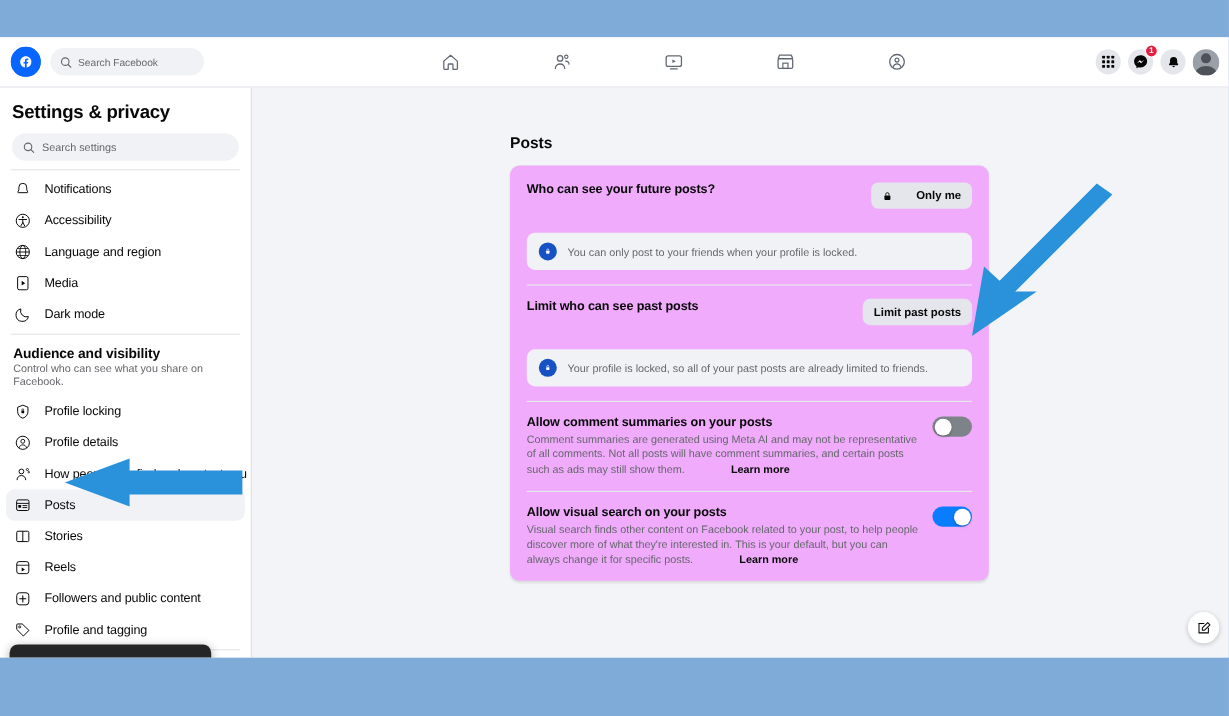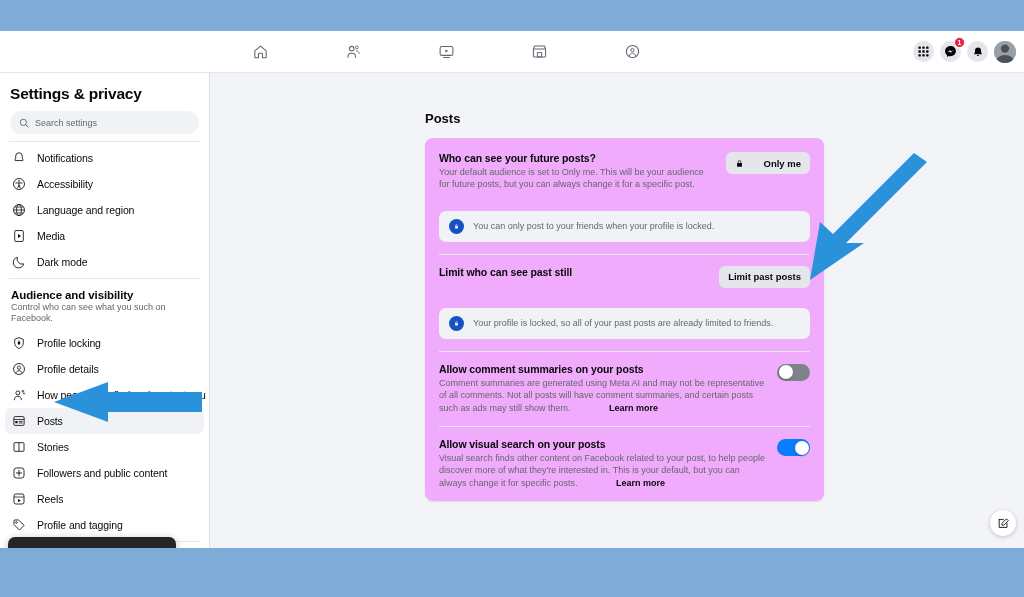--- a/index.html
+++ b/index.html
@@ -387,20 +387,35 @@
 </style>
 </head>
 <body>
 
 <div id="chrome-top"></div>
 <div id="chrome-bottom"></div>
 
 <div id="viewport">
 
   <div id="fb-topnav">
+    <div class="nav-left">
+      <div class="fb-logo">
+        <svg width="25" height="25" viewBox="0 0 24 24">
+          <circle cx="12" cy="12" r="12" fill="#0866ff"></circle>
+          <path d="M16.5 12.06C16.5 9.58 14.49 7.56 12 7.56s-4.5 2.02-4.5 4.5c0 2.24 1.64 4.1 3.79 4.44v-3.14H10.15v-1.3h1.14v-0.99c0-1.13 0.67-1.75 1.7-1.75 0.49 0 1.01 0.09 1.01 0.09v1.11h-0.57c-0.56 0-0.74 0.35-0.74 0.71v0.83h1.25l-0.2 1.3h-1.05v3.14c2.15-0.34 3.81-2.2 3.81-4.44z" fill="#ffffff"></path>
+        </svg>
+      </div>
+      <div class="search-pill">
+        <svg width="10" height="10" viewBox="0 0 16 16">
+          <circle cx="7" cy="7" r="5" fill="none" stroke="#65676b" stroke-width="1.5"></circle>
+          <line x1="10.8" y1="10.8" x2="14.5" y2="14.5" stroke="#65676b" stroke-width="1.5" stroke-linecap="round"></line>
+        </svg>
+        <span class="ph">Search Facebook</span>
+      </div>
+    </div>
 
     <div class="nav-center">
       <div class="nav-tab">
         <svg width="17" height="17" viewBox="0 0 24 24">
           <path d="M4 11.2 12 4.4l8 6.8V20a0.8 0.8 0 0 1-0.8 0.8h-4.4v-5.2a1 1 0 0 0-1-1h-3.6a1 1 0 0 0-1 1v5.2H4.8A0.8 0.8 0 0 1 4 20z" fill="none" stroke="#606770" stroke-width="1.5" stroke-linejoin="round"></path>
         </svg>
       </div>
       <div class="nav-tab">
         <svg width="17" height="17" viewBox="0 0 24 24">
           <circle cx="9.5" cy="8" r="3.2" fill="none" stroke="#606770" stroke-width="1.5"></circle>
@@ -533,21 +548,21 @@
           <path d="M20 15.2A8.6 8.6 0 0 1 9.2 4.2 9 9 0 1 0 20 15.2z" fill="none" stroke="#050505" stroke-width="1.4" stroke-linejoin="round"></path>
         </svg>
       </span>
       <span class="lbl">Dark mode</span>
     </div>
 
     <div class="side-sep"></div>
 
     <div class="group-head">
       <div class="gh-title">Audience and visibility</div>
-      <div class="gh-sub">Control who can see what you such on Facebook.</div>
+      <div class="gh-sub">Control who can see what you share on Facebook.</div>
     </div>
 
     <div style="height:5px"></div>
 
     <div class="side-item">
       <span class="side-ico">
         <svg width="14" height="14" viewBox="0 0 24 24">
           <path d="M12 2.8 4.6 5.8v6c0 4.6 3.1 8.4 7.4 9.6 4.3-1.2 7.4-5 7.4-9.6v-6z" fill="none" stroke="#050505" stroke-width="1.4" stroke-linejoin="round"></path>
           <rect x="10" y="10.4" width="4" height="4" rx="0.7" fill="#050505"></rect>
           <path d="M10.8 10.4V9.2a1.2 1.2 0 0 1 2.4 0v1.2" fill="none" stroke="#050505" stroke-width="1"></path>
@@ -598,37 +613,37 @@
           <rect x="3.4" y="4.6" width="17.2" height="14.8" rx="1.6" fill="none" stroke="#050505" stroke-width="1.4"></rect>
           <line x1="12" y1="4.6" x2="12" y2="19.4" stroke="#050505" stroke-width="1.4"></line>
         </svg>
       </span>
       <span class="lbl">Stories</span>
     </div>
 
     <div class="side-item">
       <span class="side-ico">
         <svg width="14" height="14" viewBox="0 0 24 24">
+          <rect x="3.4" y="3.4" width="17.2" height="17.2" rx="3.4" fill="none" stroke="#050505" stroke-width="1.4"></rect>
+          <line x1="3.4" y1="8.6" x2="20.6" y2="8.6" stroke="#050505" stroke-width="1.2"></line>
+          <path d="M10.4 11.8l4.6 2.8-4.6 2.8z" fill="#050505"></path>
+        </svg>
+      </span>
+      <span class="lbl">Reels</span>
+    </div>
+
+    <div class="side-item">
+      <span class="side-ico">
+        <svg width="14" height="14" viewBox="0 0 24 24">
           <rect x="3.4" y="3.4" width="17.2" height="17.2" rx="4" fill="none" stroke="#050505" stroke-width="1.4"></rect>
           <line x1="12" y1="7.6" x2="12" y2="16.4" stroke="#050505" stroke-width="1.5" stroke-linecap="round"></line>
           <line x1="7.6" y1="12" x2="16.4" y2="12" stroke="#050505" stroke-width="1.5" stroke-linecap="round"></line>
         </svg>
       </span>
       <span class="lbl">Followers and public content</span>
-    </div>
-
-    <div class="side-item">
-      <span class="side-ico">
-        <svg width="14" height="14" viewBox="0 0 24 24">
-          <rect x="3.4" y="3.4" width="17.2" height="17.2" rx="3.4" fill="none" stroke="#050505" stroke-width="1.4"></rect>
-          <line x1="3.4" y1="8.6" x2="20.6" y2="8.6" stroke="#050505" stroke-width="1.2"></line>
-          <path d="M10.4 11.8l4.6 2.8-4.6 2.8z" fill="#050505"></path>
-        </svg>
-      </span>
-      <span class="lbl">Reels</span>
     </div>
 
     <div class="side-item">
       <span class="side-ico">
         <svg width="14" height="14" viewBox="0 0 24 24">
           <path d="M11.2 3.4H4.6a1.2 1.2 0 0 0-1.2 1.2v6.6l9.4 9.4 8-8z" fill="none" stroke="#050505" stroke-width="1.4" stroke-linejoin="round"></path>
           <circle cx="7.6" cy="7.6" r="1.5" fill="none" stroke="#050505" stroke-width="1.2"></circle>
         </svg>
       </span>
       <span class="lbl">Profile and tagging</span>
@@ -643,21 +658,20 @@
   </div>
 
   <div id="main">
     <div id="page-title">Posts</div>
 
     <div id="settings-card">
 
       <div class="row">
         <div class="row-text">
           <div class="row-title">Who can see your future posts?</div>
-          <div class="row-desc">Your default audience is set to Only me. This will be your audience for future posts, but you can always change it for a specific post.</div>
         </div>
         <button class="pill-btn">
           <svg width="9" height="9" viewBox="0 0 24 24">
             <rect x="5.4" y="10.4" width="13.2" height="10.2" rx="1.8" fill="#050505"></rect>
             <path d="M8.4 10.4V7.8a3.6 3.6 0 0 1 7.2 0v2.6" fill="none" stroke="#050505" stroke-width="2"></path>
           </svg>
           <span>Only me</span>
         </button>
       </div>
 
@@ -669,21 +683,21 @@
             <path d="M9.8 10.6V8.9a2.2 2.2 0 0 1 4.4 0v1.7" fill="none" stroke="#ffffff" stroke-width="1.5"></path>
           </svg>
         </span>
         <span class="n-txt">You can only post to your friends when your profile is locked.</span>
       </div>
 
       <div class="divider"></div>
 
       <div class="row">
         <div class="row-text">
-          <div class="row-title">Limit who can see past still</div>
+          <div class="row-title">Limit who can see past posts</div>
         </div>
         <button class="pill-btn">
           <span>Limit past posts</span>
         </button>
       </div>
 
       <div class="notice">
         <span class="lock-badge">
           <svg width="9" height="9" viewBox="0 0 24 24">
             <circle cx="12" cy="12" r="11" fill="#1652c4"></circle>

